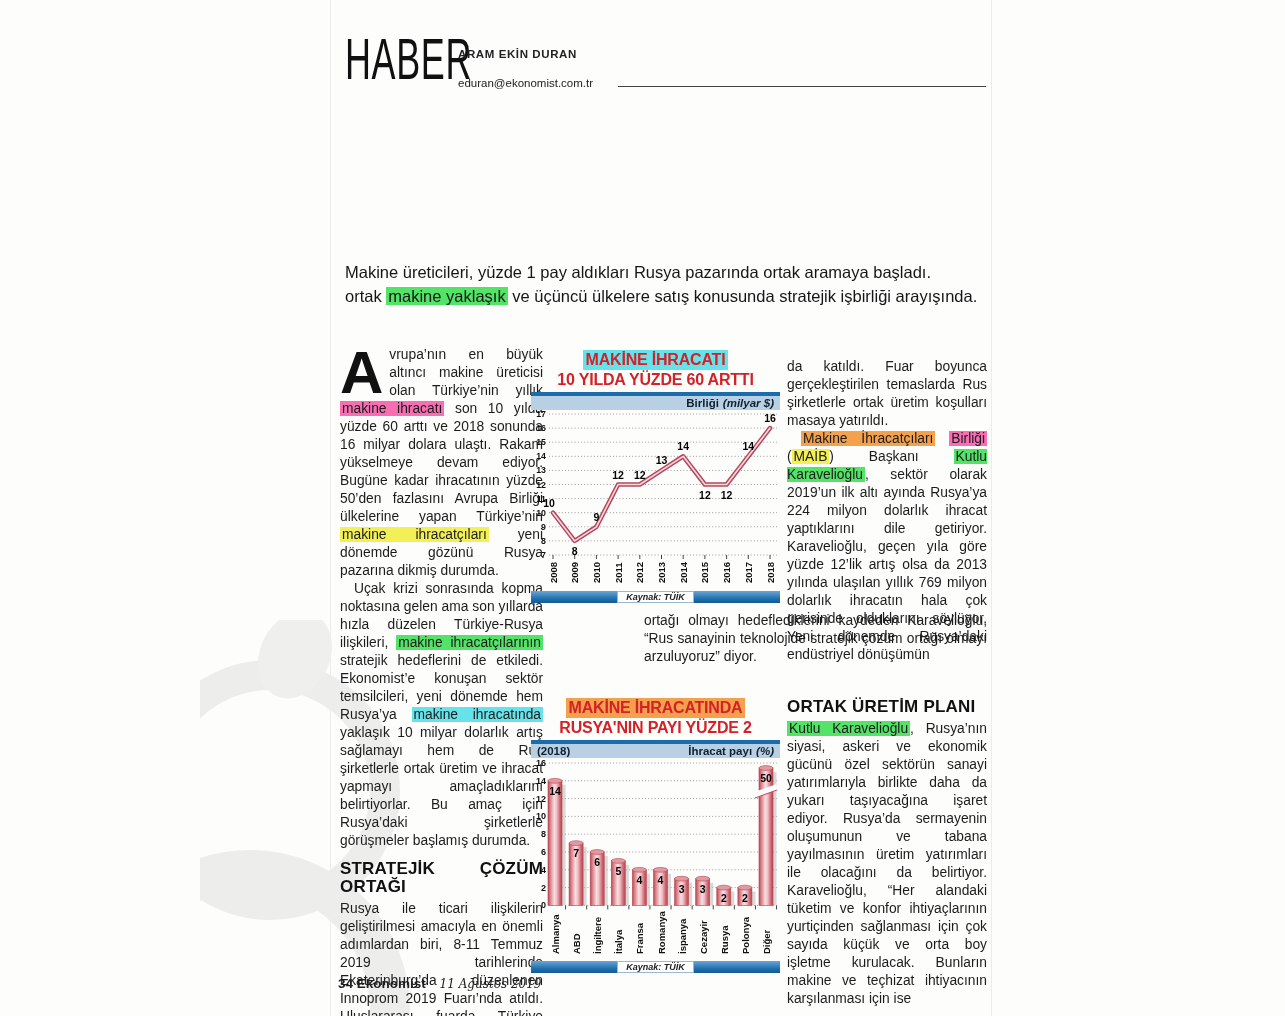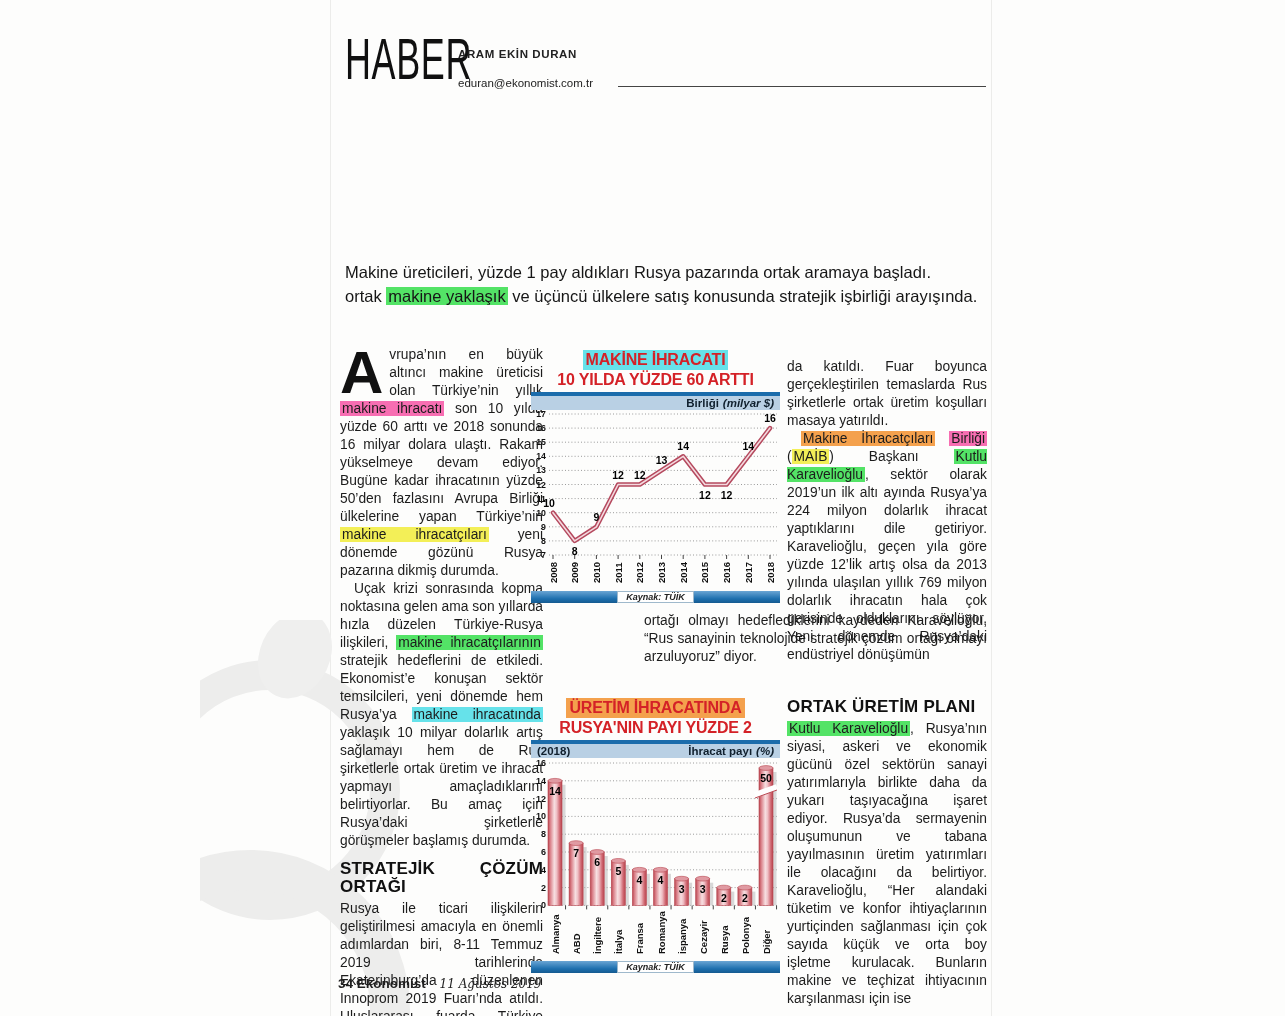--- a/index.html
+++ b/index.html
@@ -169,21 +169,21 @@
     <p>ortağı olmayı hedeflediklerini kaydeden Karavelioğlu, “Rus sanayinin teknolojide stratejik çözüm ortağı olmayı arzuluyoruz” diyor.</p>
   </div>
 
   <div class="col" style="left:787px;top:698px;width:200px;">
     <div class="subhead" style="margin-top:0;">ORTAK ÜRETİM PLANI</div>
     <p><span class="hl" style="background: rgb(83, 227, 102);">Kutlu Karavelioğlu</span><span>, Rusya’nın siyasi, askeri ve ekonomik gücünü özel sektörün sanayi yatırımlarıyla birlikte daha da yukarı taşıyacağına işaret ediyor. Rusya’da sermayenin oluşumunun ve tabana yayılmasının üretim yatırımları ile olacağını da belirtiyor. Karavelioğlu, “Her alandaki tüketim ve konfor ihtiyaçlarının yurtiçinden sağlanması için çok sayıda küçük ve orta boy işletme kurulacak. Bunların makine ve teçhizat ihtiyacının karşılanması için ise</span></p>
   </div>
 
   <div class="chart" style="left:531px;top:698px;">
     <div class="c-title" style="color: rgb(212, 33, 39);">
-      <span class="t1" id="bc-t1" style="background: rgb(244, 161, 77);">ÜRETİM İHRACATINDA</span><br>
+      <span class="t1" id="bc-t1" style="background: rgb(244, 161, 77);">MAKİNE İHRACATINDA</span><br>
       <span class="t2">RUSYA'NIN PAYI YÜZDE 2</span>
     </div>
     <div class="band split">
       <span>(2018)</span>
       <span><span>İhracat payı</span><span class="it">(%)</span></span>
     </div>
     <div id="bar-chart-mount"><svg width="249" height="198" viewBox="0 0 249 198">
      <defs>
        <linearGradient id="barGrad" x1="0" y1="0" x2="1" y2="0">
          <stop offset="0" stop-color="#b8454f"></stop>

